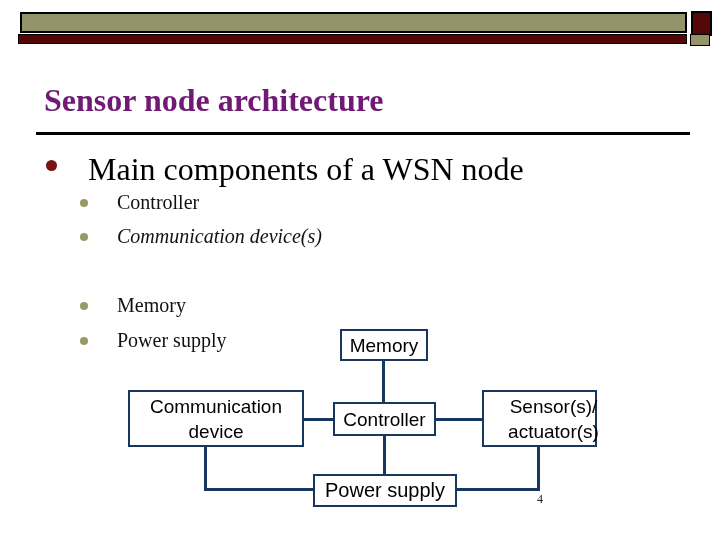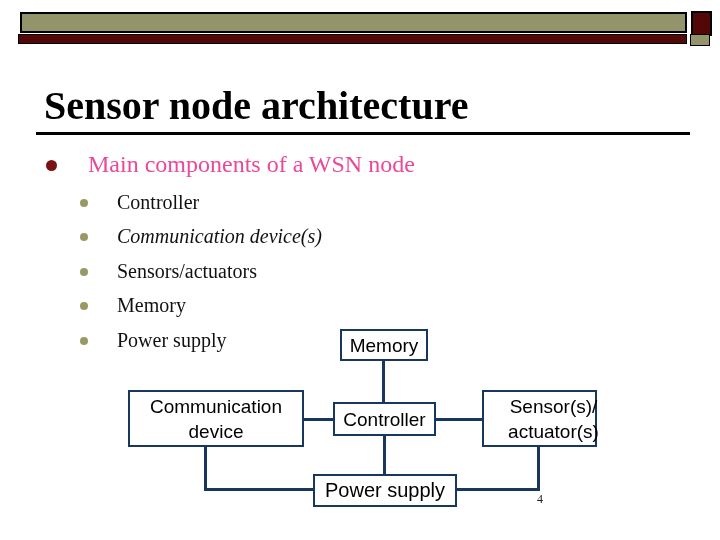--- a/index.html
+++ b/index.html
@@ -28,36 +28,36 @@
     position: absolute; left: 18px; top: 34px; width: 669px; height: 10px;
     background: #540707; border: 1px solid #000; box-sizing: border-box;
   }
   .sq-khaki {
     position: absolute; left: 690px; top: 34px; width: 20px; height: 12px;
     background: #94946A; border: 1px solid #000; box-sizing: border-box;
   }
   
   .title {
     position: absolute; left: 44px; top: 82px; width: 650px;
-    font-size: 40px; font-weight: bold; color: #000000;
+    font-size: 32px; font-weight: bold; color: #701a75;
     font-family: "Liberation Serif", serif;
     white-space: nowrap;
   }
   .title-rule {
     position: absolute; left: 36px; top: 132px; width: 654px; height: 3px;
     background: #000;
   }
   
   .main-bullet-dot {
     position: absolute; left: 46px; top: 160px; width: 11px; height: 11px;
     border-radius: 50%; background: #7A1214;
   }
   .main-bullet-text {
     position: absolute; left: 88px; top: 151px; width: 560px;
-    font-size: 24px; color: #ec4899; white-space: nowrap;
+    font-size: 32px; color: #000000; white-space: nowrap;
   }
   .sub-item { position: absolute; left: 0; width: 450px; height: 30px; }
   .sub-item .dot {
     position: absolute; left: 80px; top: 8px; width: 8px; height: 8px;
     border-radius: 50%; background: #999966;
   }
   .sub-item .txt {
     position: absolute; left: 117px; top: 0;
     font-size: 20px; color: #111; white-space: nowrap;
   }
@@ -113,24 +113,20 @@
   <div class="main-bullet-text">Main components of a WSN node</div>
 
   <div class="sub-item sub-0">
     <span class="dot"></span>
     <span class="txt">Controller</span>
   </div>
   <div class="sub-item sub-1">
     <span class="dot"></span>
     <span class="txt">Communication device(s)</span>
   </div>
-  <div class="sub-item sub-2">
-    <span class="dot"></span>
-    <span class="txt">Sensors/actuators</span>
-  </div>
   <div class="sub-item sub-3">
     <span class="dot"></span>
     <span class="txt">Memory</span>
   </div>
   <div class="sub-item sub-4">
     <span class="dot"></span>
     <span class="txt">Power supply</span>
   </div>
 
   <div class="conn c-mem-ctrl"></div>

